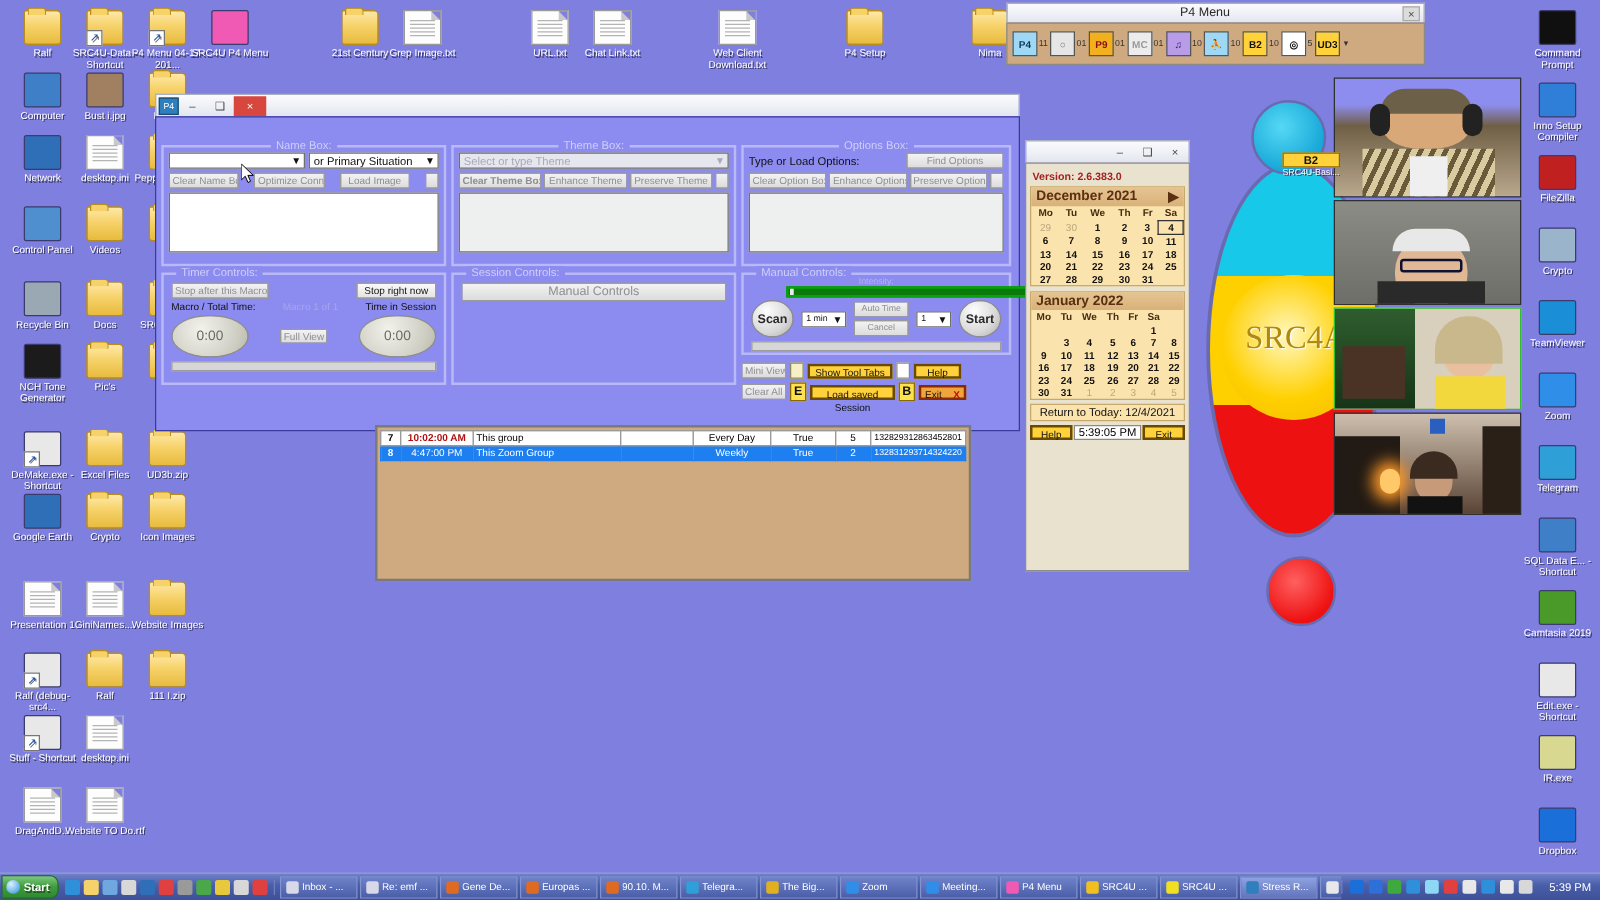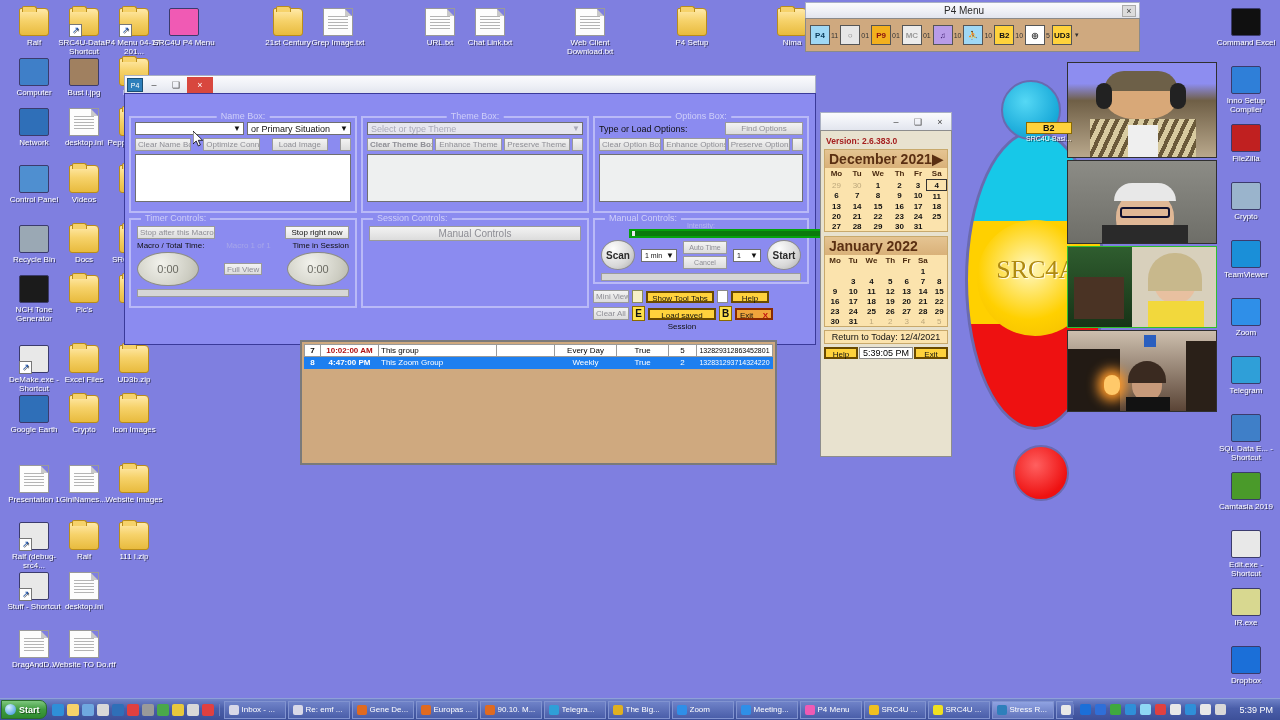--- a/index.html
+++ b/index.html
@@ -123,21 +123,21 @@
     text-align:center; height:12px; line-height:11px; }
   .ybtn.orange { background:#f0a53c; }
   .ltr { background:#ffe14d; border:1px solid #8a6a00; width:13px;height:15px;
     font-size:10px;font-weight:bold;color:#111;text-align:center;line-height:14px; }
 
   
   #calwin { left:820px; top:112px; width:132px; height:345px; z-index:40; }
   .cal-body { background:#e8e2cf; border:1px solid #8d8d8d; height:327px; padding:3px; }
   .cal-ver { color:#a52020; font-size:8.5px; font-weight:bold; margin:2px 0 3px 2px; }
   .calblock { background:#fbe3ad; border:1px solid #c8a96c; }
-  .calhdr { background:linear-gradient(180deg,#e5c492,#d9b179); font-size:14px; font-weight:bold;
+  .calhdr { background:linear-gradient(180deg,#e5c492,#d9b179); font-size:11px; font-weight:bold;
     color:#5a2f12; padding:1px 4px; display:flex; justify-content:space-between; }
   table.cal { width:100%; border-collapse:collapse; font-size:8px; }
   table.cal th { color:#4a2a10; font-weight:bold; padding:1px 0; }
   table.cal td { text-align:center; color:#111; font-weight:bold; padding:0.5px 0; }
   table.cal td.dim { color:#bda87c; font-weight:normal; }
   table.cal td.sel { border:1px solid #333; }
   .cal-foot { background:#fbe3ad; border:1px solid #c8a96c; font-size:9px; text-align:center;
     color:#111; padding:1px; margin-top:3px; }
   .cal-btns { display:flex; justify-content:space-between; margin-top:3px; }
 
@@ -362,21 +362,21 @@
         <span class="lbl">P4 Setup</span>
       </div>
       <div class="dicon" style="left: 760px; top: 8px;">
         <span class="gl ic-folder"></span>
         <span class="lbl">Nima</span>
       </div>
     </div>
   <div id="icons-right">
       <div class="dicon" style="left: 1214px; top: 8px;">
         <span class="gl ic-sq" style="background: rgb(16, 16, 16);"></span>
-        <span class="lbl">Command Excel</span>
+        <span class="lbl">Command Prompt</span>
       </div>
       <div class="dicon" style="left: 1214px; top: 66px;">
         <span class="gl ic-sq" style="background: rgb(47, 127, 216);"></span>
         <span class="lbl">Inno Setup Compiler</span>
       </div>
       <div class="dicon" style="left: 1214px; top: 124px;">
         <span class="gl ic-sq" style="background: rgb(192, 32, 32);"></span>
         <span class="lbl">FileZilla</span>
       </div>
       <div class="dicon" style="left: 1214px; top: 182px;">
@@ -523,21 +523,21 @@
               <td style="width: 58px; color: rgb(176, 16, 16); font-weight: bold; text-align: center;">10:02:00 AM</td>
               <td style="width: 118px;">This group</td>
               <td style="width: 58px;"></td>
               <td style="width: 62px; text-align: center;">Every Day</td>
               <td style="width: 52px; text-align: center;">True</td>
               <td style="width: 28px; text-align: center;">5</td>
               <td style="font-size: 7px; text-align: center;">132829312863452801</td>
             </tr>
             <tr class="sel">
               <td style="width: 16px; text-align: center; font-weight: bold;">8</td>
-              <td style="width: 58px; color: rgb(255, 255, 255); font-weight: bold; text-align: center; margin-top: 20px;">4:47:00 PM</td>
+              <td style="width: 58px; color: rgb(255, 255, 255); font-weight: normal; text-align: center; margin-top: 20px;">4:47:00 PM</td>
               <td style="width: 118px;">This Zoom Group</td>
               <td style="width: 58px;"></td>
               <td style="width: 62px; text-align: center;">Weekly</td>
               <td style="width: 52px; text-align: center;">True</td>
               <td style="width: 28px; text-align: center;">2</td>
               <td style="font-size: 7px; text-align: center;">132831293714324220</td>
             </tr>
           </tbody>
       </table>
     </div>

